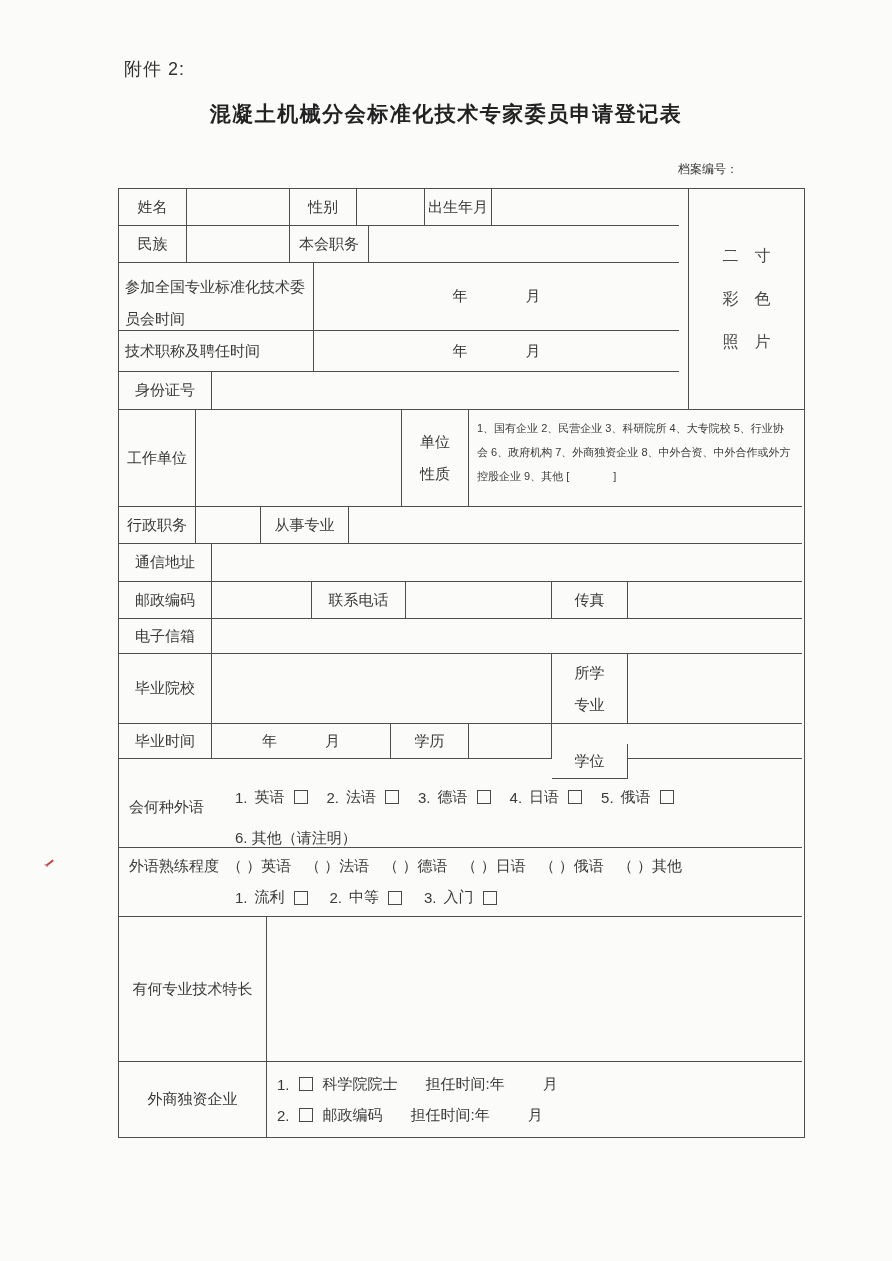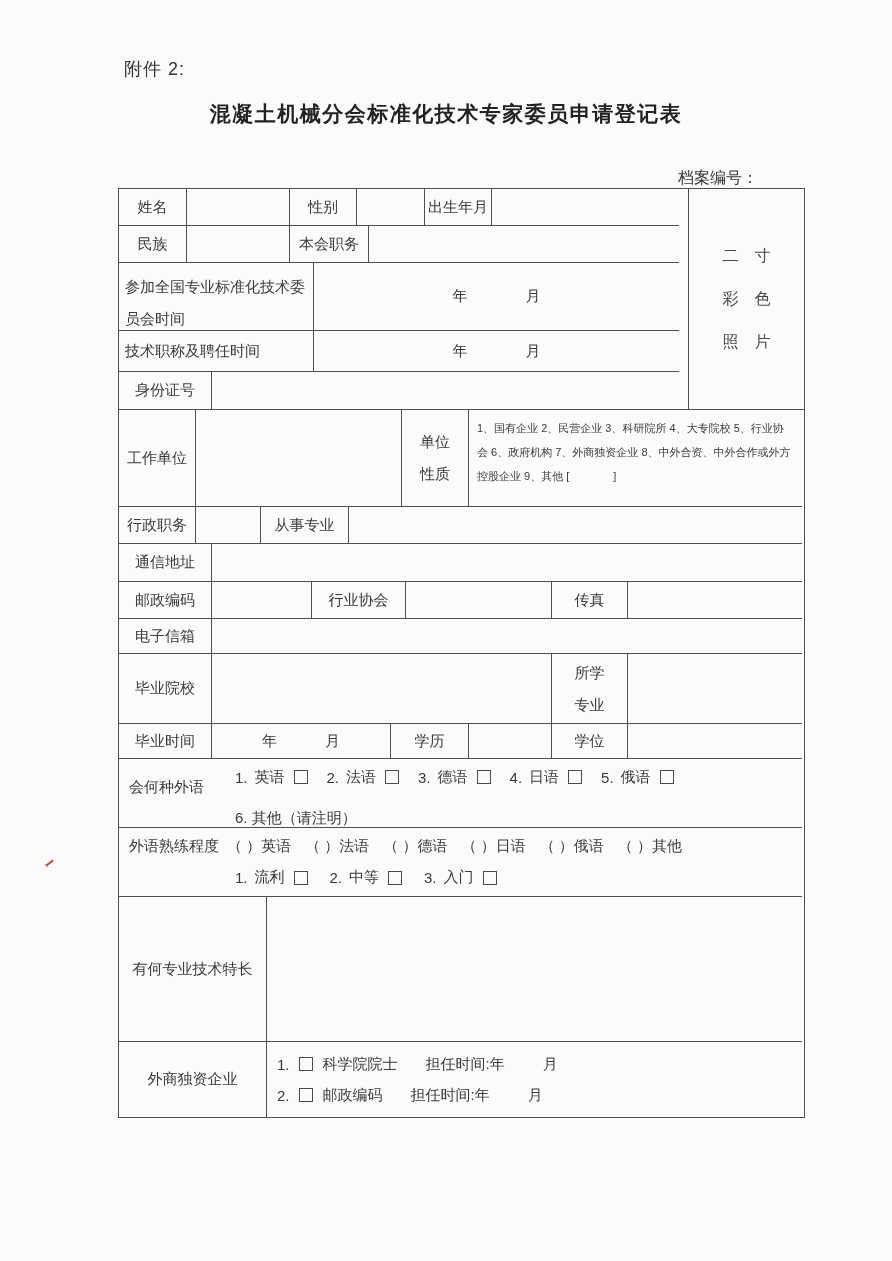--- a/index.html
+++ b/index.html
@@ -14,22 +14,22 @@
   .attachment{
     position:absolute;left:124px;top:57px;
     font-size:18px;letter-spacing:1px;color:#333;
   }
   .doc-title{
     position:absolute;left:0;top:100px;width:892px;
     text-align:center;font-size:21px;font-weight:700;
     letter-spacing:1.5px;color:#222;
   }
   .file-number{
-    position:absolute;left:678px;top:168px;
-    font-size:16px;color:#333;
+    position:absolute;left:678px;top:161px;
+    font-size:12px;color:#333;
   }
   .form-table{
     position:absolute;left:118px;top:188px;width:687px;
     border:1.5px solid #4f4f4f;
     box-sizing:border-box;
     font-size:15px;
   }
   .tr{display:flex;}
   .td{
     box-sizing:border-box;
@@ -169,21 +169,21 @@
   </div>
 
   <div class="tr">
     <div class="td lbl" style="width:93px;height:38px;">通信地址</div>
     <div class="td last" style="width:590px;height:38px;"></div>
   </div>
 
   <div class="tr">
     <div class="td lbl" style="width:93px;height:37px;">邮政编码</div>
     <div class="td" style="width:100px;height:37px;"></div>
-    <div class="td lbl" style="width:94px;height:37px;">行业协会</div>
+    <div class="td lbl" style="width:94px;height:37px;">联系电话</div>
     <div class="td" style="width:146px;height:37px;"></div>
     <div class="td lbl" style="width:76px;height:37px;">传真</div>
     <div class="td last" style="width:174px;height:37px;"></div>
   </div>
 
   <div class="tr">
     <div class="td lbl" style="width:93px;height:35px;">电子信箱</div>
     <div class="td last" style="width:590px;height:35px;"></div>
   </div>
 
@@ -197,21 +197,21 @@
   </div>
 
   <div class="tr">
     <div class="td lbl" style="width:93px;height:35px;">毕业时间</div>
     <div class="td yearmonth" style="width:179px;height:35px;gap:48px;">
       <span>年</span>
       <span>月</span>
     </div>
     <div class="td lbl" style="width:78px;height:35px;">学历</div>
     <div class="td" style="width:83px;height:35px;"></div>
-    <div class="td lbl" style="width:76px;height:35px;">学位</div>
+    <div class="td lbl" style="width:76px;height:35px;margin-top:20px;">学位</div>
     <div class="td last" style="width:174px;height:35px;"></div>
   </div>
 
   <div class="tr">
     <div class="td twolines last" style="width:683px;height:69px;border-right:none;">
       <div class="line">
         <span class="indent" style="width:106px;">会何种外语</span>
         <span class="lang-item">
           <span class="num">1.</span>
           <span class="nm">英语</span>

